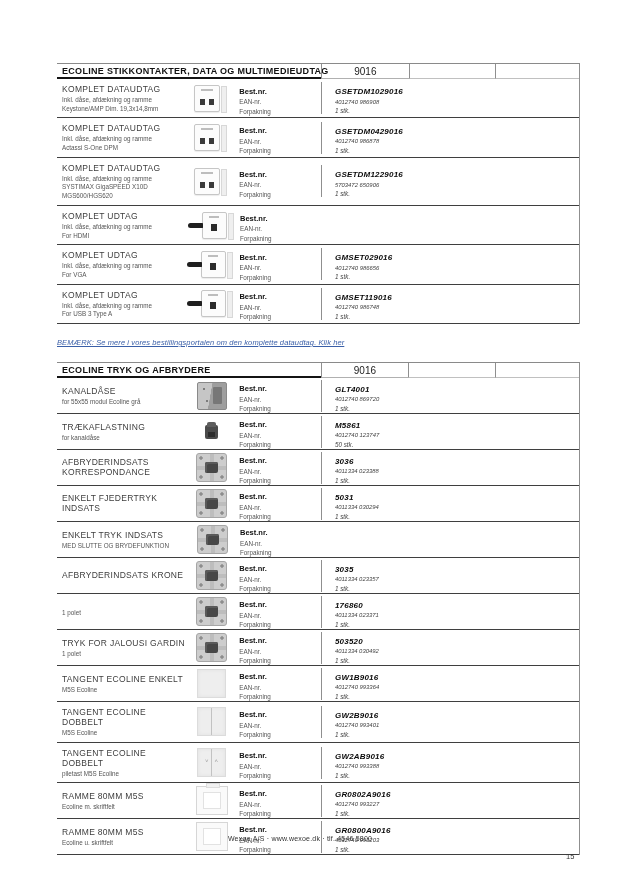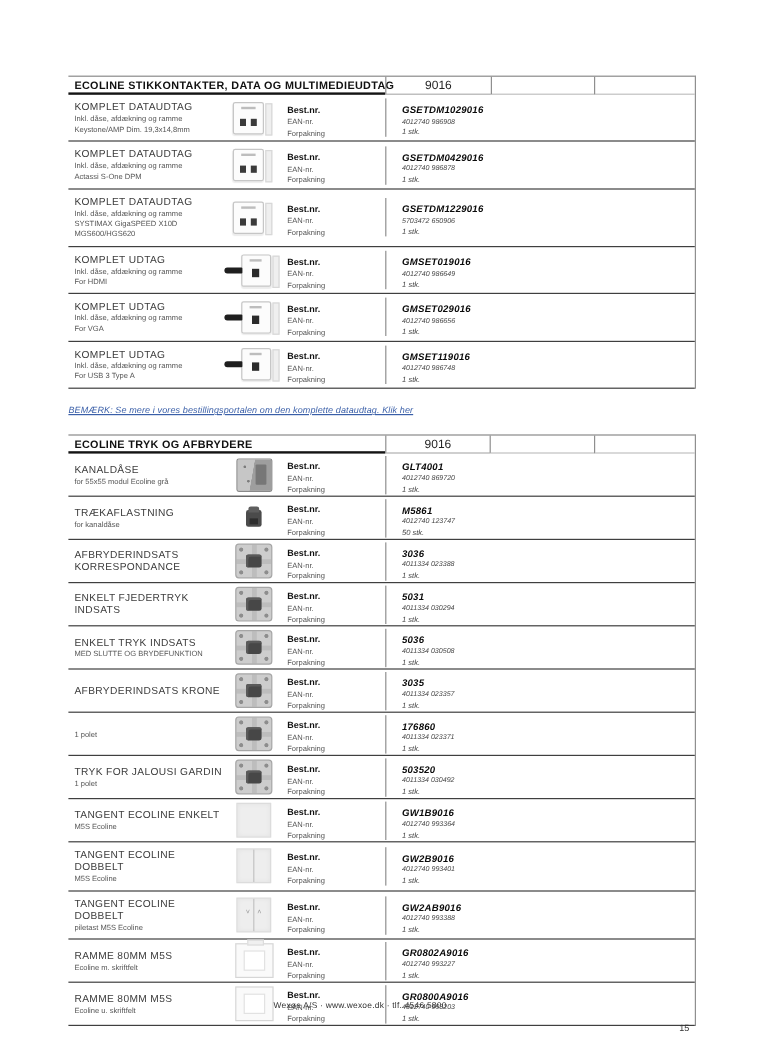--- a/index.html
+++ b/index.html
@@ -184,25 +184,20 @@
             </div>
     </div>
     <div class="cell c-img">
       <div class="p-img img-cable-outlet"></div>
     </div>
     <div class="cell c-labels">
       <div class="lbl-best">Best.nr.</div>
       <div class="lbl">EAN-nr.</div>
       <div class="lbl">Forpakning</div>
     </div>
-    <div class="cell c-vals">
-      <div class="v-best">GMSET019016</div>
-      <div class="v-ean">4012740 986649</div>
-      <div class="v-pack">1 stk.</div>
-    </div>
     <div class="cell c-e1"></div>
     <div class="cell c-e2"></div>
   </div>
         <div class="row">
     <div class="cell c-desc">
       <div class="p-name">KOMPLET UDTAG</div>
       <div class="p-desc">
               <div>Inkl. dåse, afdækning og ramme</div>
               <div>For VGA</div>
             </div>
@@ -358,25 +353,20 @@
             </div>
     </div>
     <div class="cell c-img">
       <div class="p-img img-switch-insert"></div>
     </div>
     <div class="cell c-labels">
       <div class="lbl-best">Best.nr.</div>
       <div class="lbl">EAN-nr.</div>
       <div class="lbl">Forpakning</div>
     </div>
-    <div class="cell c-vals">
-      <div class="v-best">5036</div>
-      <div class="v-ean">4011334 030508</div>
-      <div class="v-pack">1 stk.</div>
-    </div>
     <div class="cell c-e1"></div>
     <div class="cell c-e2"></div>
   </div>
         <div class="row">
     <div class="cell c-desc">
       <div class="p-name">AFBRYDERINDSATS KRONE</div>
       <div class="p-desc"></div>
     </div>
     <div class="cell c-img">
       <div class="p-img img-switch-insert"></div>

